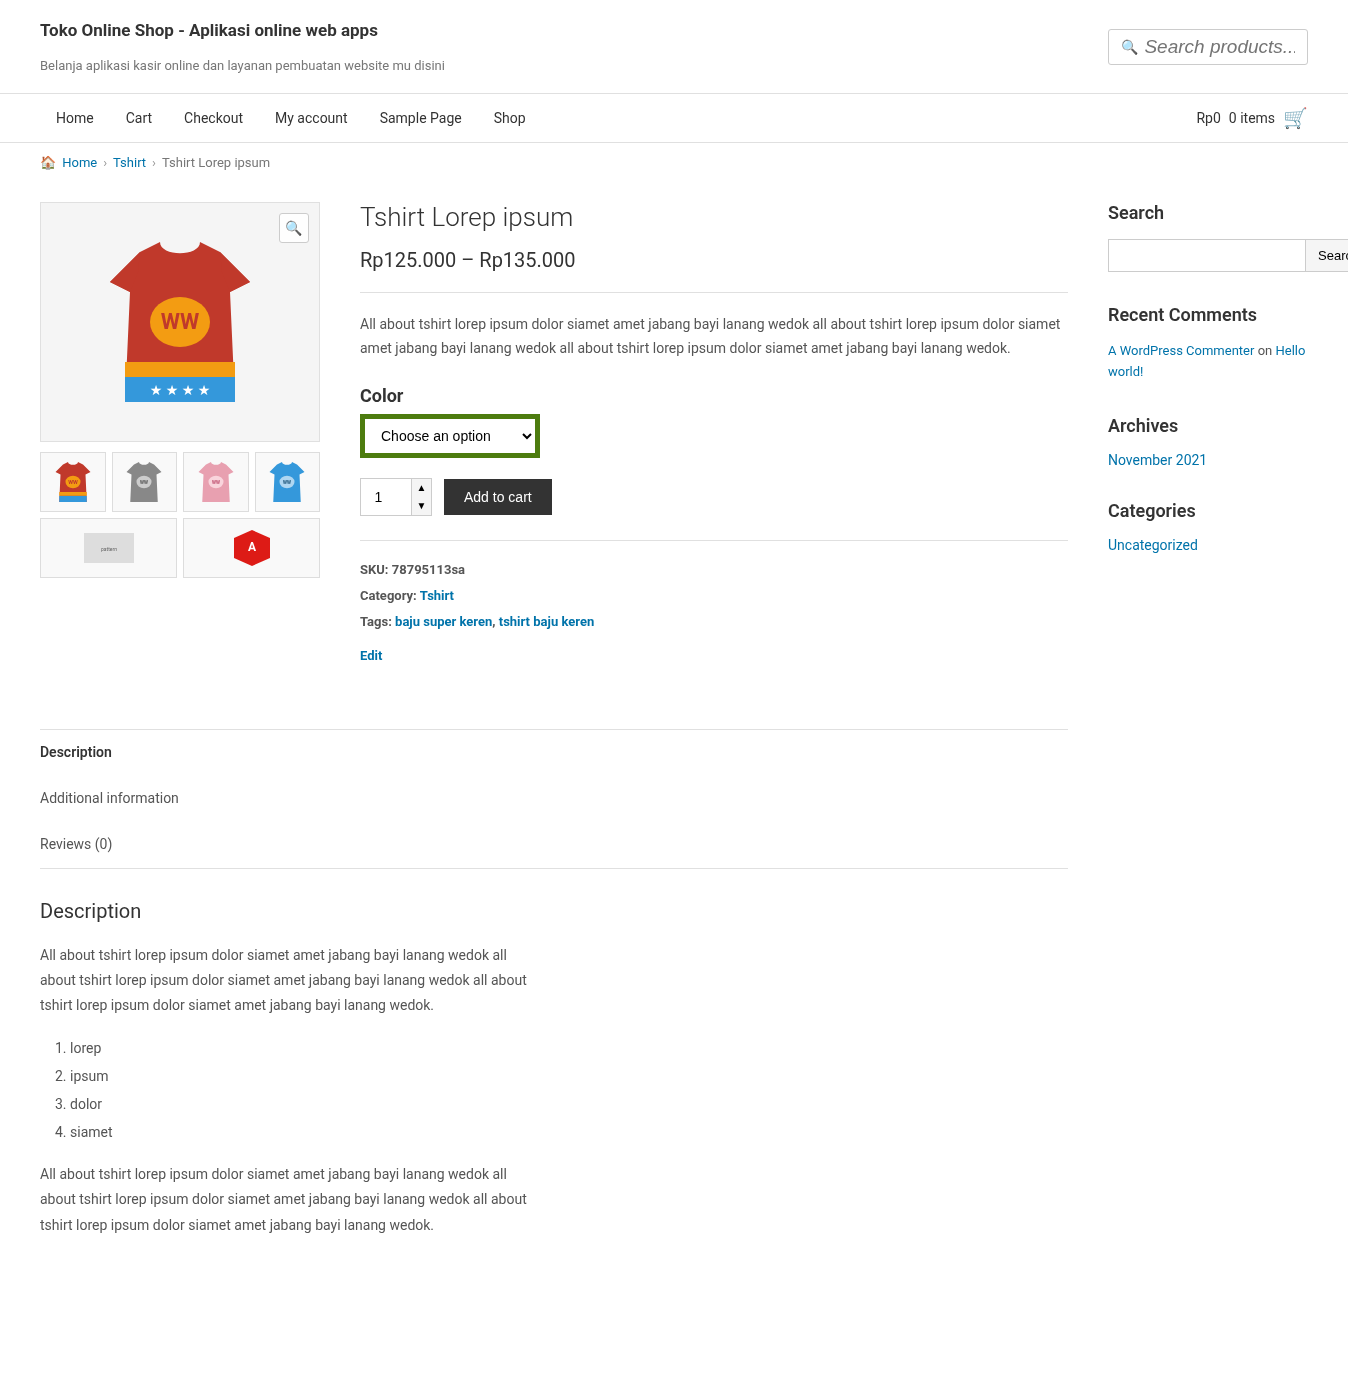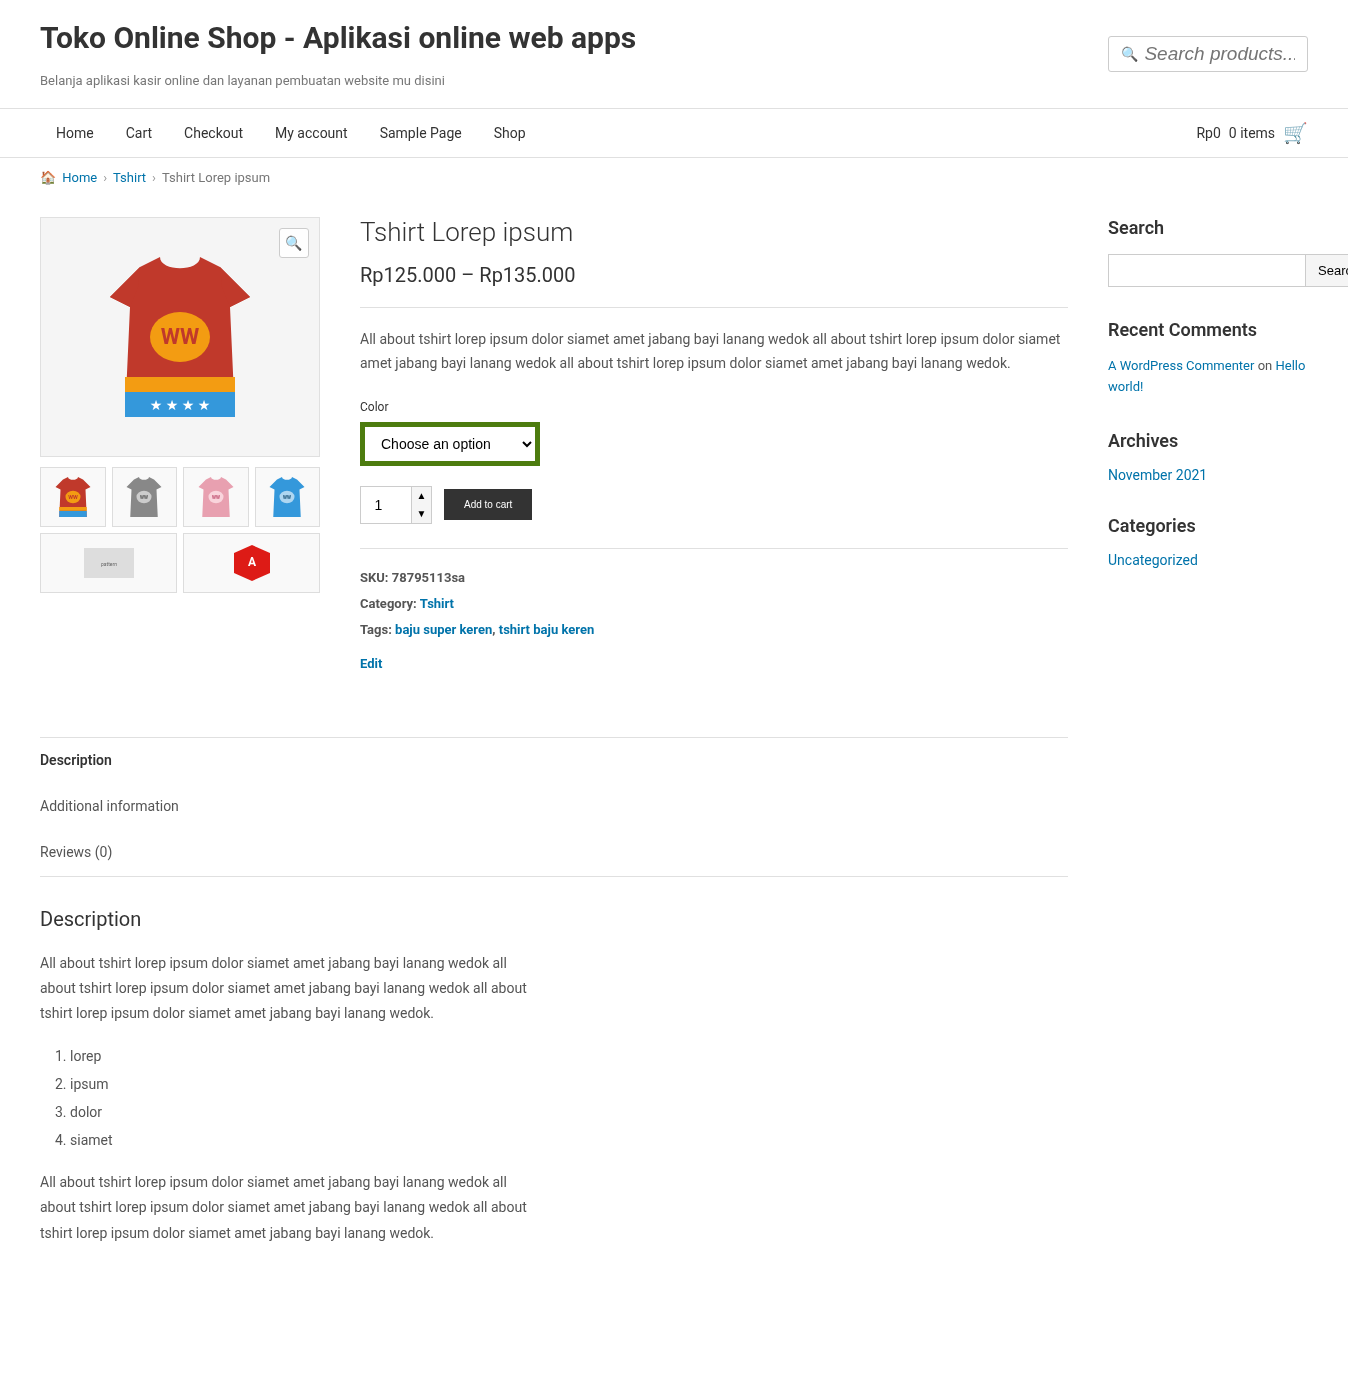--- a/index.html
+++ b/index.html
@@ -1,21 +1,21 @@
 <!DOCTYPE html>
 <html><head>
   <meta charset="utf-8">
   <style>
     * { box-sizing: border-box; margin: 0; padding: 0; }
     body { font-family: -apple-system, BlinkMacSystemFont, "Segoe UI", Roboto, sans-serif; font-size: 14px; color: #333; background: #fff; }
     a { color: #0073aa; text-decoration: none; }
 
     
     .site-header { padding: 20px 40px; display: flex; justify-content: space-between; align-items: center; }
-    .site-title { font-size: 30px; font-weight: bold; color: #333; }
+    .site-title { font-size: 17px; font-weight: bold; color: #333; }
     .site-title a { color: #333; }
     .site-description { font-size: 13px; color: #777; margin-top: 18px; }
     .header-search { display: flex; align-items: center; border: 1px solid #ccc; padding: 6px 12px; border-radius: 3px; width: 200px; }
     .header-search input { border: none; outline: none; font-size: 19px; width: 100%; font-style: italic; }
     .header-search-icon { color: #999; margin-right: 6px; }
 
     
     .main-nav { border-top: 1px solid #e0e0e0; border-bottom: 1px solid #e0e0e0; padding: 0 40px; display: flex; justify-content: space-between; align-items: center; }
     .nav-links { display: flex; list-style: none; }
     .nav-links li a { display: block; padding: 16px 16px; font-size: 14px; color: #333; }
@@ -42,28 +42,28 @@
     .thumb-grid { display: grid; grid-template-columns: repeat(4, 1fr); gap: 6px; margin-top: 10px; }
     .thumb-item { border: 1px solid #ddd; padding: 4px; cursor: pointer; display: flex; align-items: center; justify-content: center; height: 60px; background: #f9f9f9; }
     .thumb-bottom { display: grid; grid-template-columns: repeat(2, 1fr); gap: 6px; margin-top: 6px; }
 
     
     .product-info { flex: 1; }
     .product-title { font-size: 26px; font-weight: 300; color: #333; margin-bottom: 16px; }
     .product-price { font-size: 20px; color: #333; margin-bottom: 20px; padding-bottom: 20px; border-bottom: 1px solid #e0e0e0; }
     .product-desc { font-size: 14px; line-height: 1.7; color: #555; margin-bottom: 24px; }
     .product-options { margin-bottom: 20px; }
-    .option-label { font-size: 12px; font-weight: 400; margin-bottom: 8px; }
+    .option-label { font-size: 18px; font-weight: 700; margin-bottom: 8px; }
     .option-select { padding: 8px 12px; border: 5px solid #4d7c0f; font-size: 14px; background: #fff; min-width: 180px; }
     .add-to-cart-row { display: flex; align-items: center; gap: 12px; margin-top: 16px; }
     .qty-input { display: flex; align-items: center; border: 1px solid #ccc; }
     .qty-input input { width: 50px; text-align: center; border: none; outline: none; font-size: 14px; padding: 8px; }
     .qty-arrows { display: flex; flex-direction: column; }
     .qty-arrow { background: #f5f5f5; border: none; border-left: 1px solid #ccc; cursor: pointer; width: 20px; height: 18px; font-size: 10px; display: flex; align-items: center; justify-content: center; }
-    .add-to-cart-btn { background: #333; color: #fff; border: none; padding: 10px 20px; font-size: 10px; cursor: pointer; }
+    .add-to-cart-btn { background: #333; color: #fff; border: none; padding: 10px 20px; font-size: 14px; cursor: pointer; }
     .product-meta { margin-top: 24px; padding-top: 16px; border-top: 1px solid #e0e0e0; font-size: 13px; color: #555; line-height: 2; font-weight: bold; }
     .product-meta a { color: #0073aa; }
     .edit-link { margin-top: 8px; }
     .edit-link a { color: #0073aa; font-size: 13px; }
 
     
     .product-tabs { margin-top: 60px; border-top: 1px solid #e0e0e0; }
     .tab-list { list-style: none; border-bottom: 1px solid #e0e0e0; }
     .tab-item a { display: block; padding: 14px 0; font-size: 14px; color: #555; border-bottom: 2px solid transparent; }
     .tab-item.active a { color: #333; font-weight: 600; }

